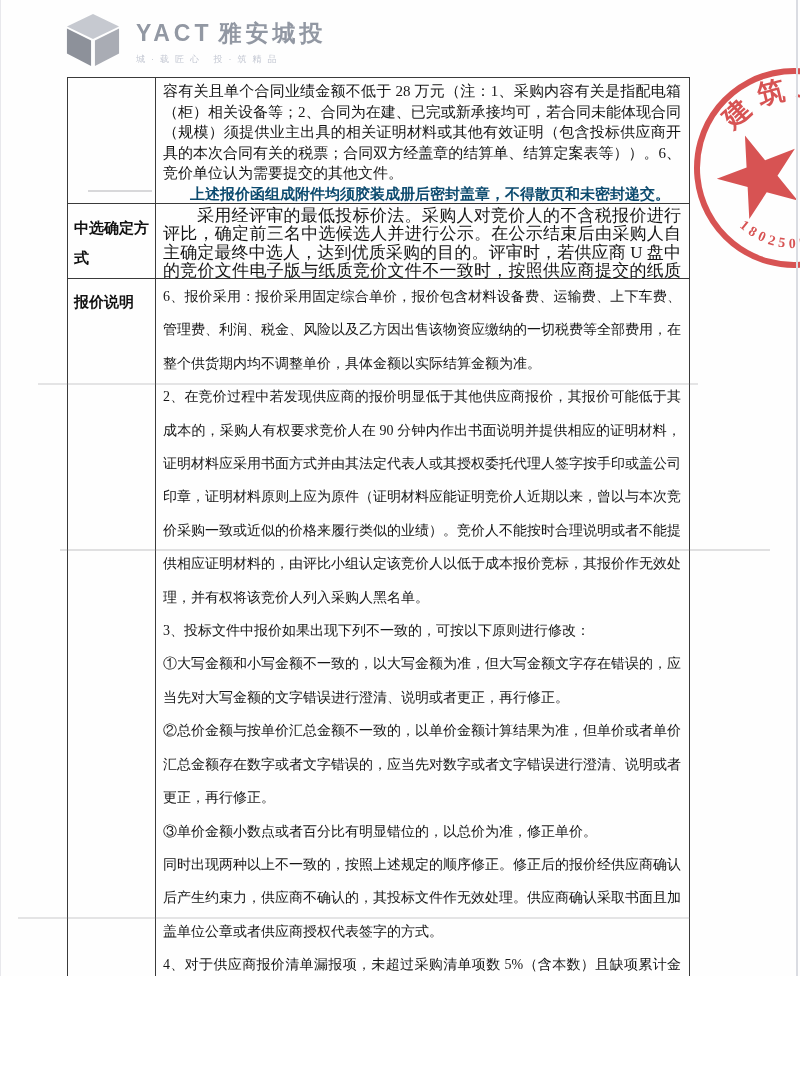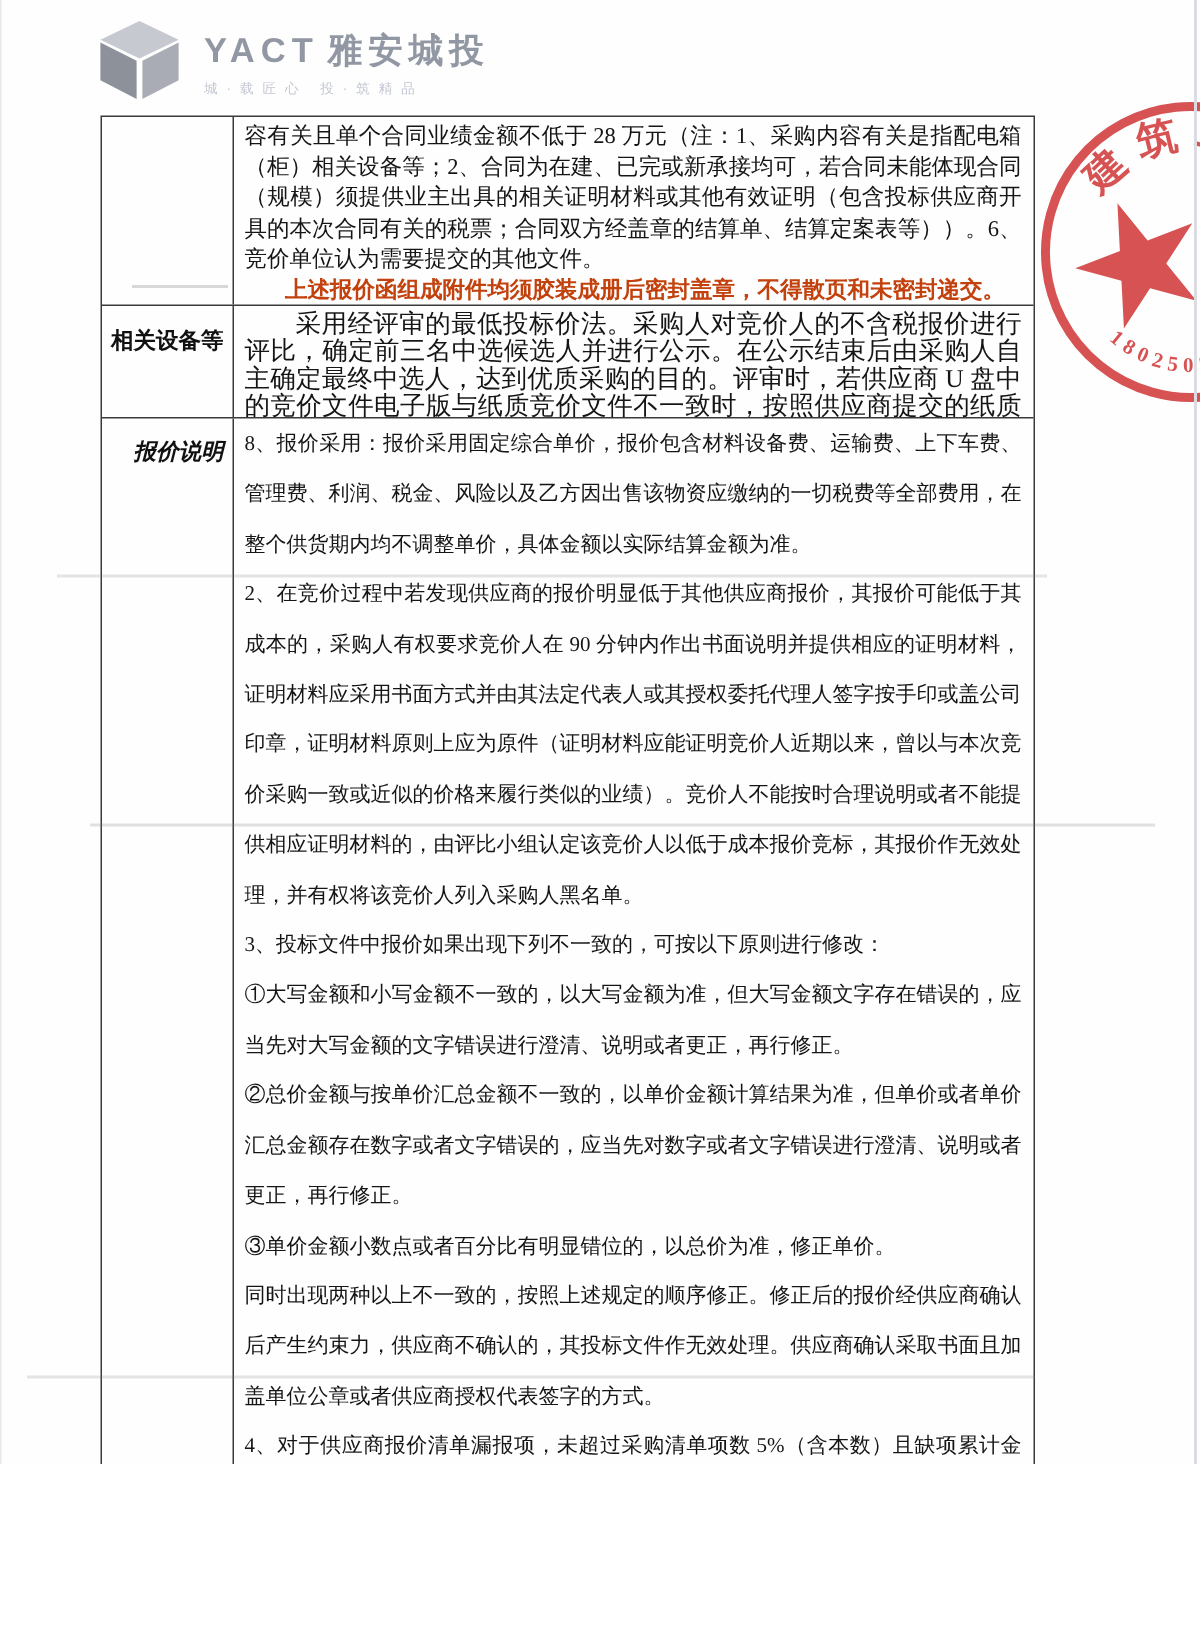--- a/index.html
+++ b/index.html
@@ -30,27 +30,27 @@
   .trow + .trow{border-top:1.4px solid #3a3a3a;}
   .tlabel{
     width:88px;min-width:88px;box-sizing:border-box;border-right:1.4px solid #3a3a3a;
     font-weight:bold;font-size:15px;color:#111;
     padding:9px 6px 0 6px;line-height:30px;text-align:left;
   }
   .tcontent{flex:1;box-sizing:border-box;overflow:hidden;color:#151515;}
 
   .row1{height:125px;}
   .row1 .tcontent{padding:3px 8px 0 7px;font-size:15px;line-height:20.6px;text-align:justify;}
-  .bold-note{font-weight:bold;text-indent:1.8em;color:#c2410c;}
+  .bold-note{font-weight:bold;text-indent:1.8em;color:#0c4a6e;}
 
   .row2{height:75px;}
   .row2 .tcontent{padding:3px 8px 0 7px;font-size:17px;line-height:18.4px;text-align:justify;text-indent:2em;}
 
   .row3{flex:1;}
-  .row3 .tlabel{text-align:right;padding-top:8px;font-style:italic;}
+  .row3 .tlabel{text-align:left;padding-top:8px;}
   .row3 .tcontent{padding:1px 8px 0 7px;font-size:14px;line-height:33.4px;text-align:justify;}
   .row3 .tcontent p{margin:0;}
 
   
   .stamp{position:absolute;left:672px;top:55px;width:260px;height:230px;opacity:0.88;}
   .stamp text{font-family:"Liberation Serif","DejaVu Serif",serif;font-weight:bold;}
 
   
   .footer{position:absolute;left:0;top:1044px;width:800px;text-align:center;
     font-size:13px;letter-spacing:3px;color:#a21caf;}
@@ -82,28 +82,28 @@
 
     <div class="trow row1">
       <div class="tlabel"></div>
       <div class="tcontent">
         <span>容有关且单个合同业绩金额不低于 28 万元（注：1、采购内容有关是指配电箱（柜）相关设备等；2、合同为在建、已完或新承接均可，若合同未能体现合同（规模）须提供业主出具的相关证明材料或其他有效证明（包含投标供应商开具的本次合同有关的税票；合同双方经盖章的结算单、结算定案表等））。6、竞价单位认为需要提交的其他文件。</span>
         <div class="bold-note">上述报价函组成附件均须胶装成册后密封盖章，不得散页和未密封递交。</div>
       </div>
     </div>
 
     <div class="trow row2">
-      <div class="tlabel">相关设备等</div>
+      <div class="tlabel">中选确定方式</div>
       <div class="tcontent">采用经评审的最低投标价法。采购人对竞价人的不含税报价进行评比，确定前三名中选候选人并进行公示。在公示结束后由采购人自主确定最终中选人，达到优质采购的目的。评审时，若供应商 U 盘中的竞价文件电子版与纸质竞价文件不一致时，按照供应商提交的纸质竞价文件进行评比。</div>
     </div>
 
     <div class="trow row3">
       <div class="tlabel">报价说明</div>
       <div class="tcontent">
-        <p>8、报价采用：报价采用固定综合单价，报价包含材料设备费、运输费、上下车费、管理费、利润、税金、风险以及乙方因出售该物资应缴纳的一切税费等全部费用，在整个供货期内均不调整单价，具体金额以实际结算金额为准。</p>
+        <p>6、报价采用：报价采用固定综合单价，报价包含材料设备费、运输费、上下车费、管理费、利润、税金、风险以及乙方因出售该物资应缴纳的一切税费等全部费用，在整个供货期内均不调整单价，具体金额以实际结算金额为准。</p>
         <p>2、在竞价过程中若发现供应商的报价明显低于其他供应商报价，其报价可能低于其成本的，采购人有权要求竞价人在 90 分钟内作出书面说明并提供相应的证明材料，证明材料应采用书面方式并由其法定代表人或其授权委托代理人签字按手印或盖公司印章，证明材料原则上应为原件（证明材料应能证明竞价人近期以来，曾以与本次竞价采购一致或近似的价格来履行类似的业绩）。竞价人不能按时合理说明或者不能提供相应证明材料的，由评比小组认定该竞价人以低于成本报价竞标，其报价作无效处理，并有权将该竞价人列入采购人黑名单。</p>
         <p>3、投标文件中报价如果出现下列不一致的，可按以下原则进行修改：</p>
         <p>①大写金额和小写金额不一致的，以大写金额为准，但大写金额文字存在错误的，应当先对大写金额的文字错误进行澄清、说明或者更正，再行修正。</p>
         <p>②总价金额与按单价汇总金额不一致的，以单价金额计算结果为准，但单价或者单价汇总金额存在数字或者文字错误的，应当先对数字或者文字错误进行澄清、说明或者更正，再行修正。</p>
         <p>③单价金额小数点或者百分比有明显错位的，以总价为准，修正单价。</p>
         <p>同时出现两种以上不一致的，按照上述规定的顺序修正。修正后的报价经供应商确认后产生约束力，供应商不确认的，其投标文件作无效处理。供应商确认采取书面且加盖单位公章或者供应商授权代表签字的方式。</p>
         <p>4、对于供应商报价清单漏报项，未超过采购清单项数 5%（含本数）且缺项累计金额未超过采购控制价 2%的，采购人视为供应商漏项价格包含在其他分项报价及总报价</p>
       </div>
     </div>
 

